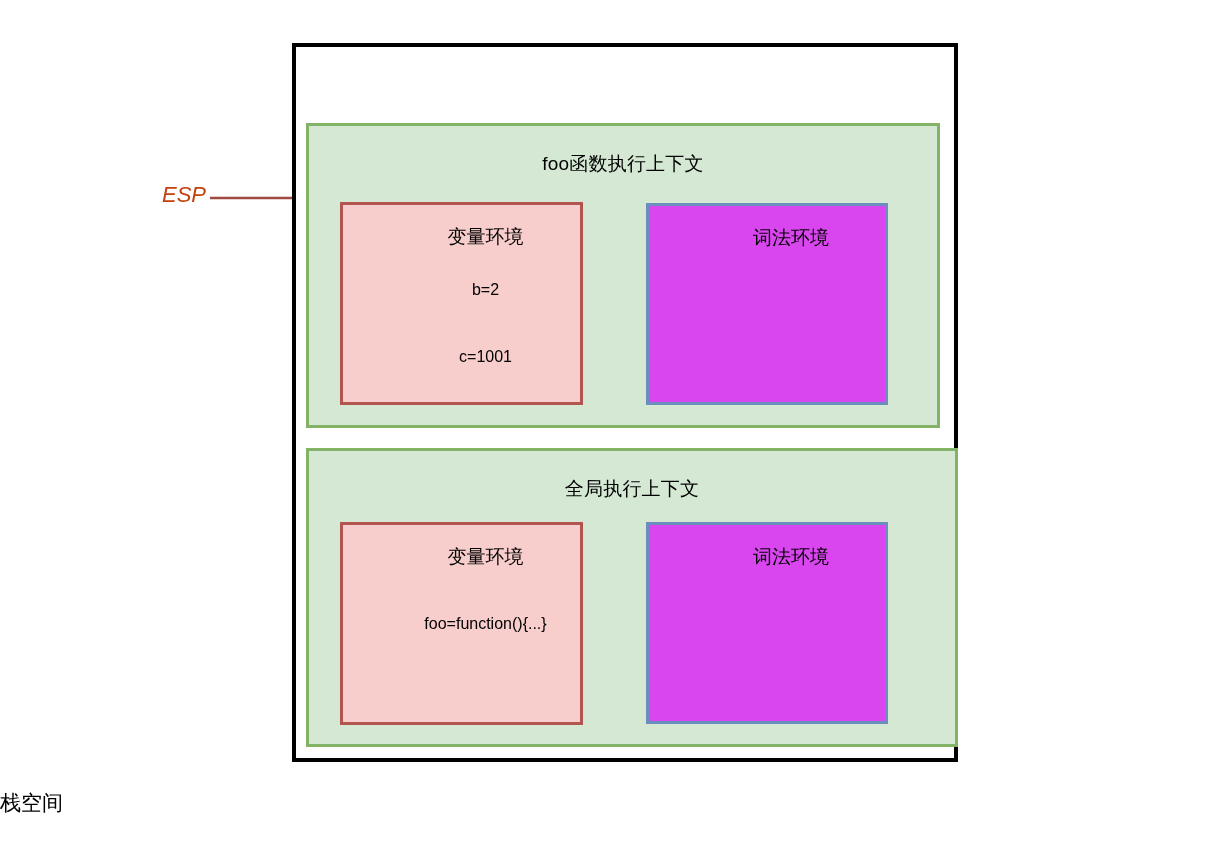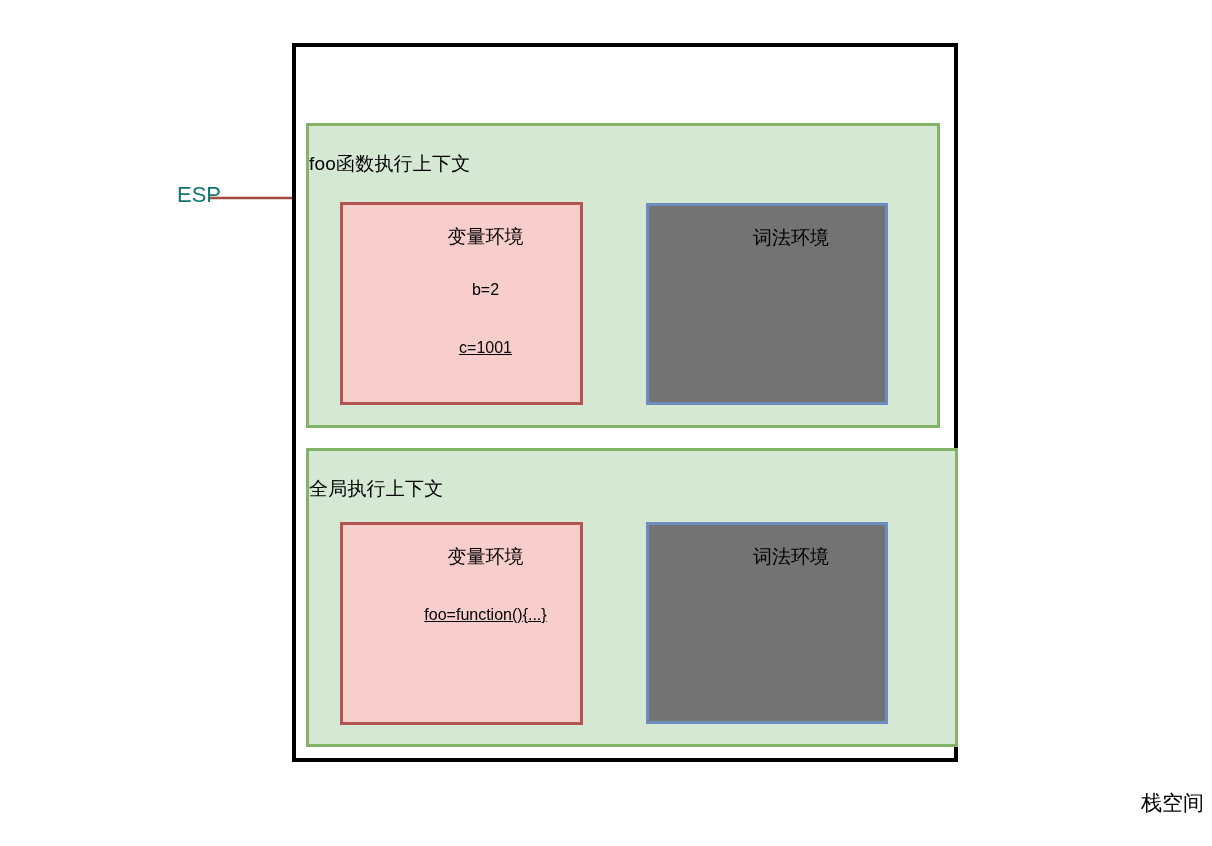--- a/index.html
+++ b/index.html
@@ -46,91 +46,93 @@
     top: 448px;
     width: 652px;
     height: 299px;
   }
 
   .context-title {
     position: absolute;
     top: 27px;
     left: 0;
     width: 100%;
+    text-align: center;
     font-size: 19px;
     line-height: 22px;
     letter-spacing: 0.2px;
     white-space: nowrap;
   }
 
   
   .env-box {
     position: absolute;
     box-sizing: border-box;
     text-align: center;
     padding-left: 48px;
   }
   .env-variable {
     background: #f8cecc;
     border: 3px solid #b25450;
   }
   .env-lexical {
-    background: #737373;
+    background: #d946ef;
     border: 3px solid #6c8ebf;
   }
 
   #foo-variable-env  { left: 31px; top: 76px; width: 243px; height: 203px; }
   #foo-lexical-env   { left: 337px; top: 77px; width: 242px; height: 202px; }
   #global-variable-env { left: 31px; top: 71px; width: 243px; height: 203px; }
   #global-lexical-env  { left: 337px; top: 71px; width: 242px; height: 202px; }
 
   .env-title {
     margin-top: 21px;
     font-size: 19px;
     line-height: 22px;
     white-space: nowrap;
   }
   .env-entry {
     font-size: 16px;
     line-height: 22px;
     white-space: nowrap;
   }
   .env-entry.first-entry { margin-top: 31px; }
-  .env-entry.next-entry  { margin-top: 36px; text-decoration: underline; }
+  .env-entry.next-entry  { margin-top: 45px; }
 
   
   #esp-pointer {
     position: absolute;
     left: 160px;
     top: 182px;
     width: 152px;
     height: 36px;
   }
   #esp-label {
     position: absolute;
-    left: 17px;
+    left: 2px;
     top: 0;
     font-size: 22px;
     line-height: 26px;
-    color: #0f766e;
+    color: #c2410c;
     white-space: nowrap;
+    font-style: italic;
   }
   #esp-arrow {
     position: absolute;
     left: 50px;
     top: 6px;
   }
 
   
   #stack-caption {
     position: absolute;
     left: 0;
     top: 790px;
     width: 1204px;
-    text-align: right;
+    text-align: left;
     font-size: 21px;
     line-height: 25px;
   }
 </style>
 </head>
 <body>
 
 <div id="esp-pointer">
   <span id="esp-label">ESP</span>
   <svg id="esp-arrow" width="102" height="20" viewBox="0 0 102 20">

